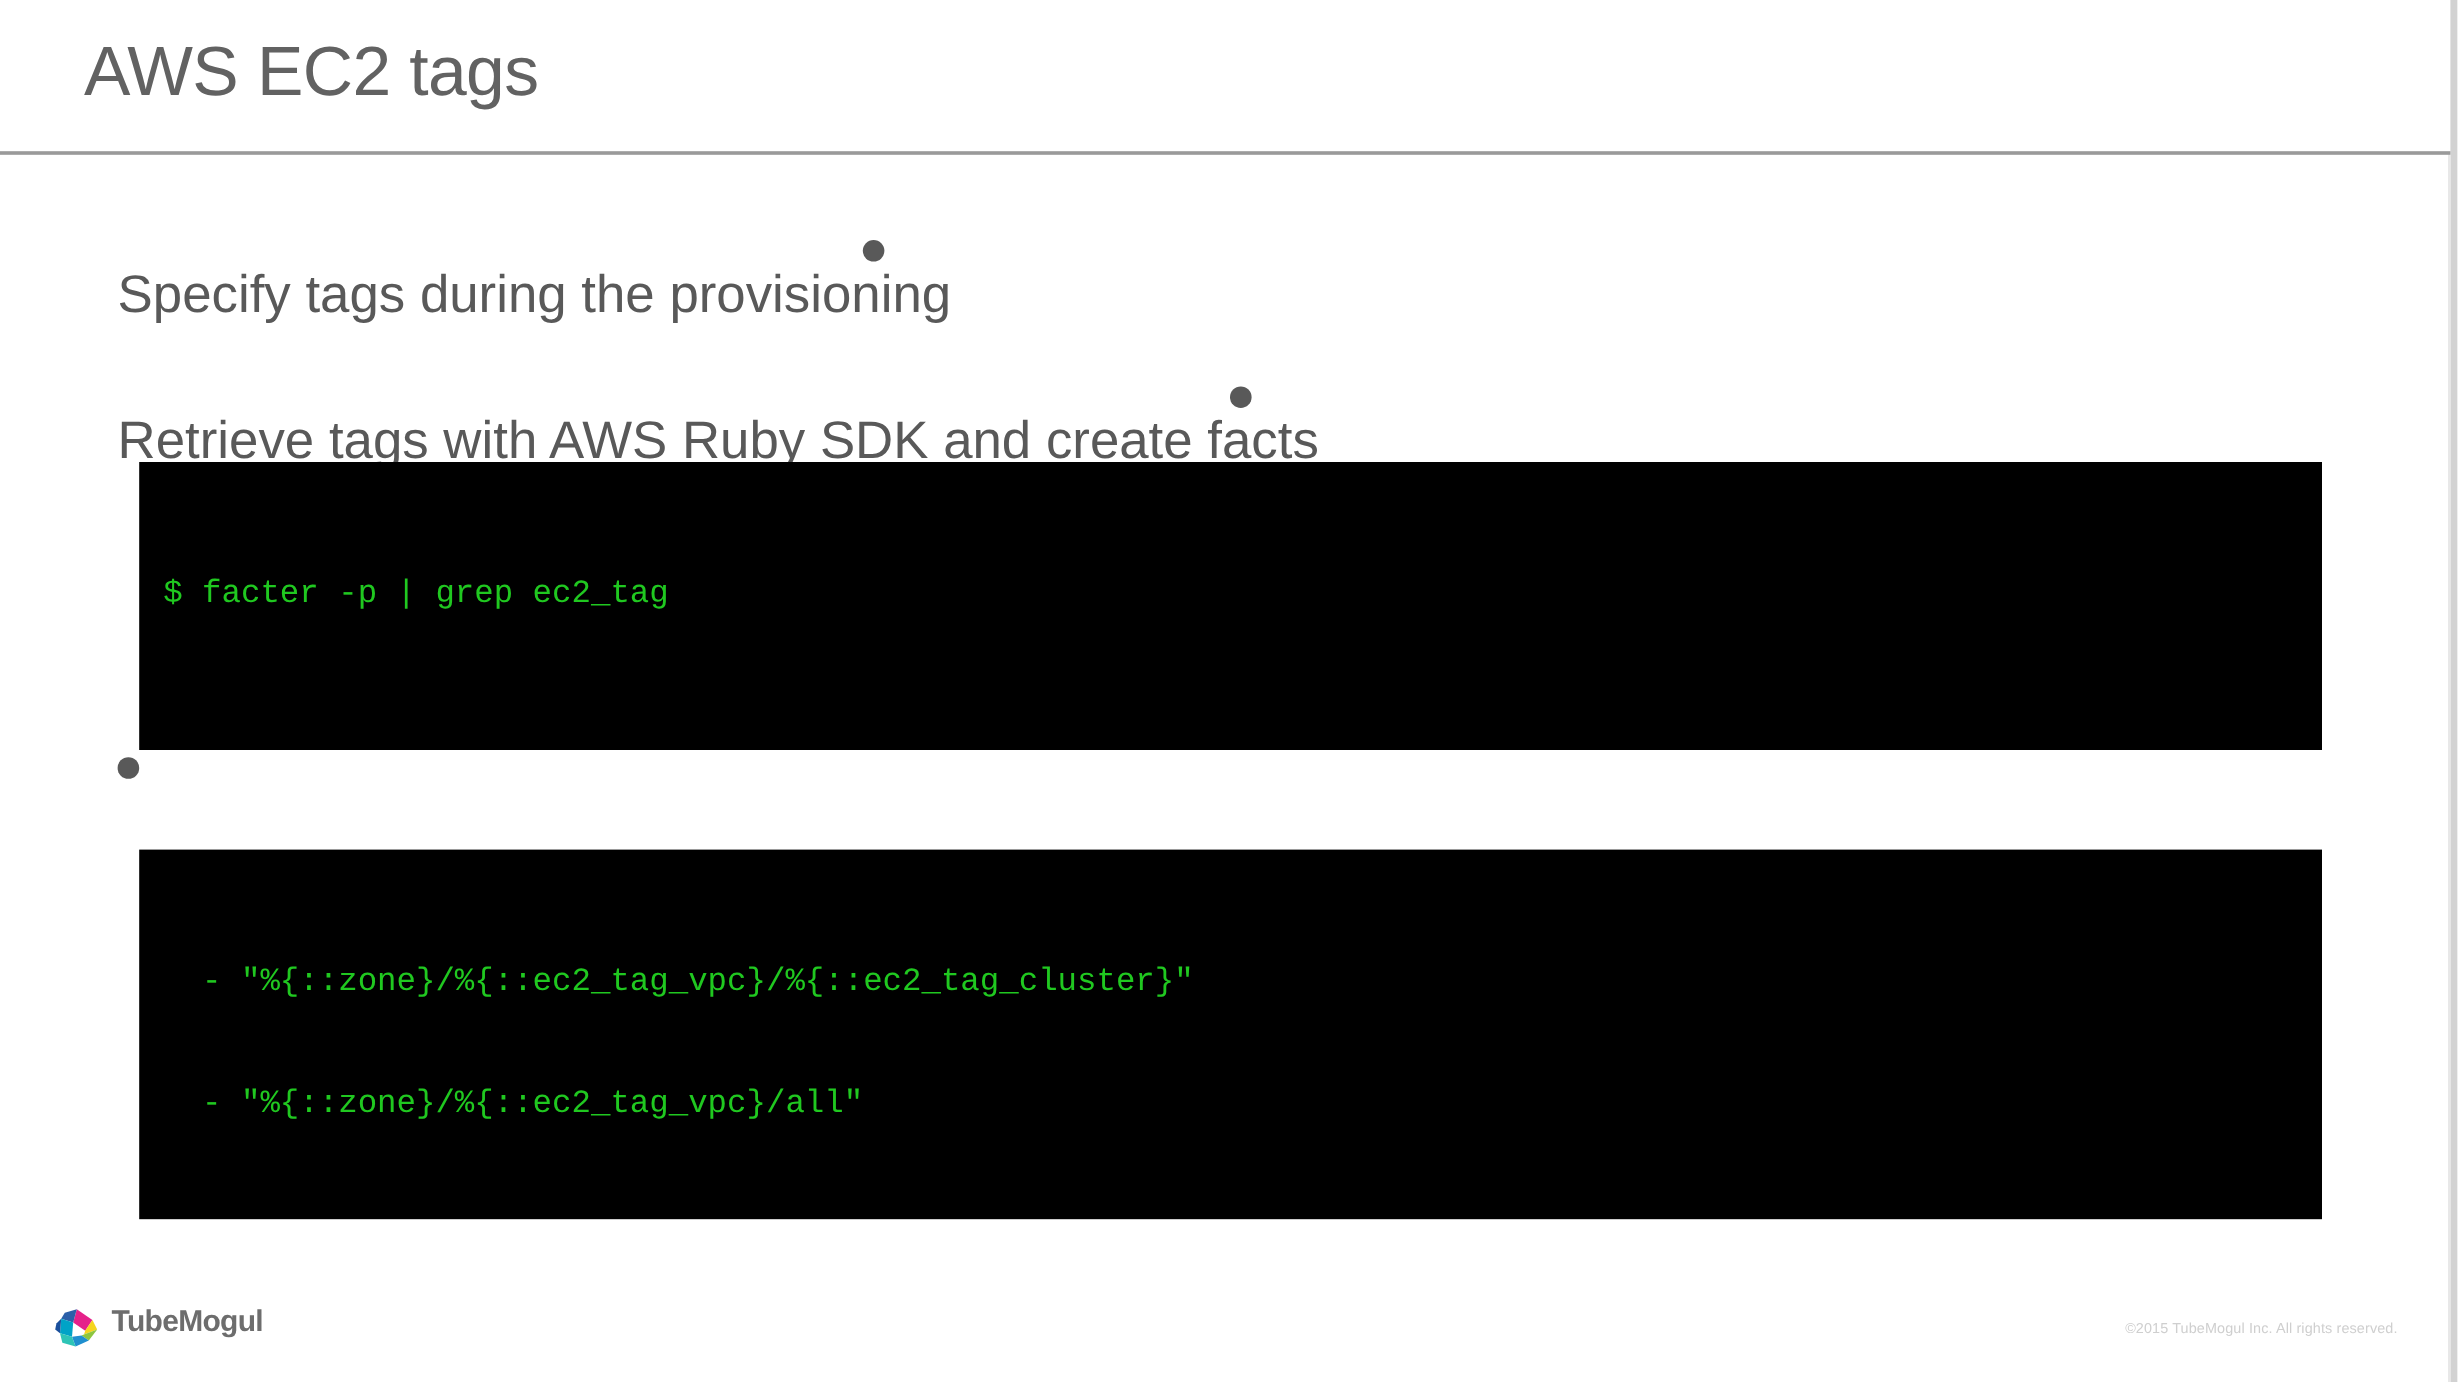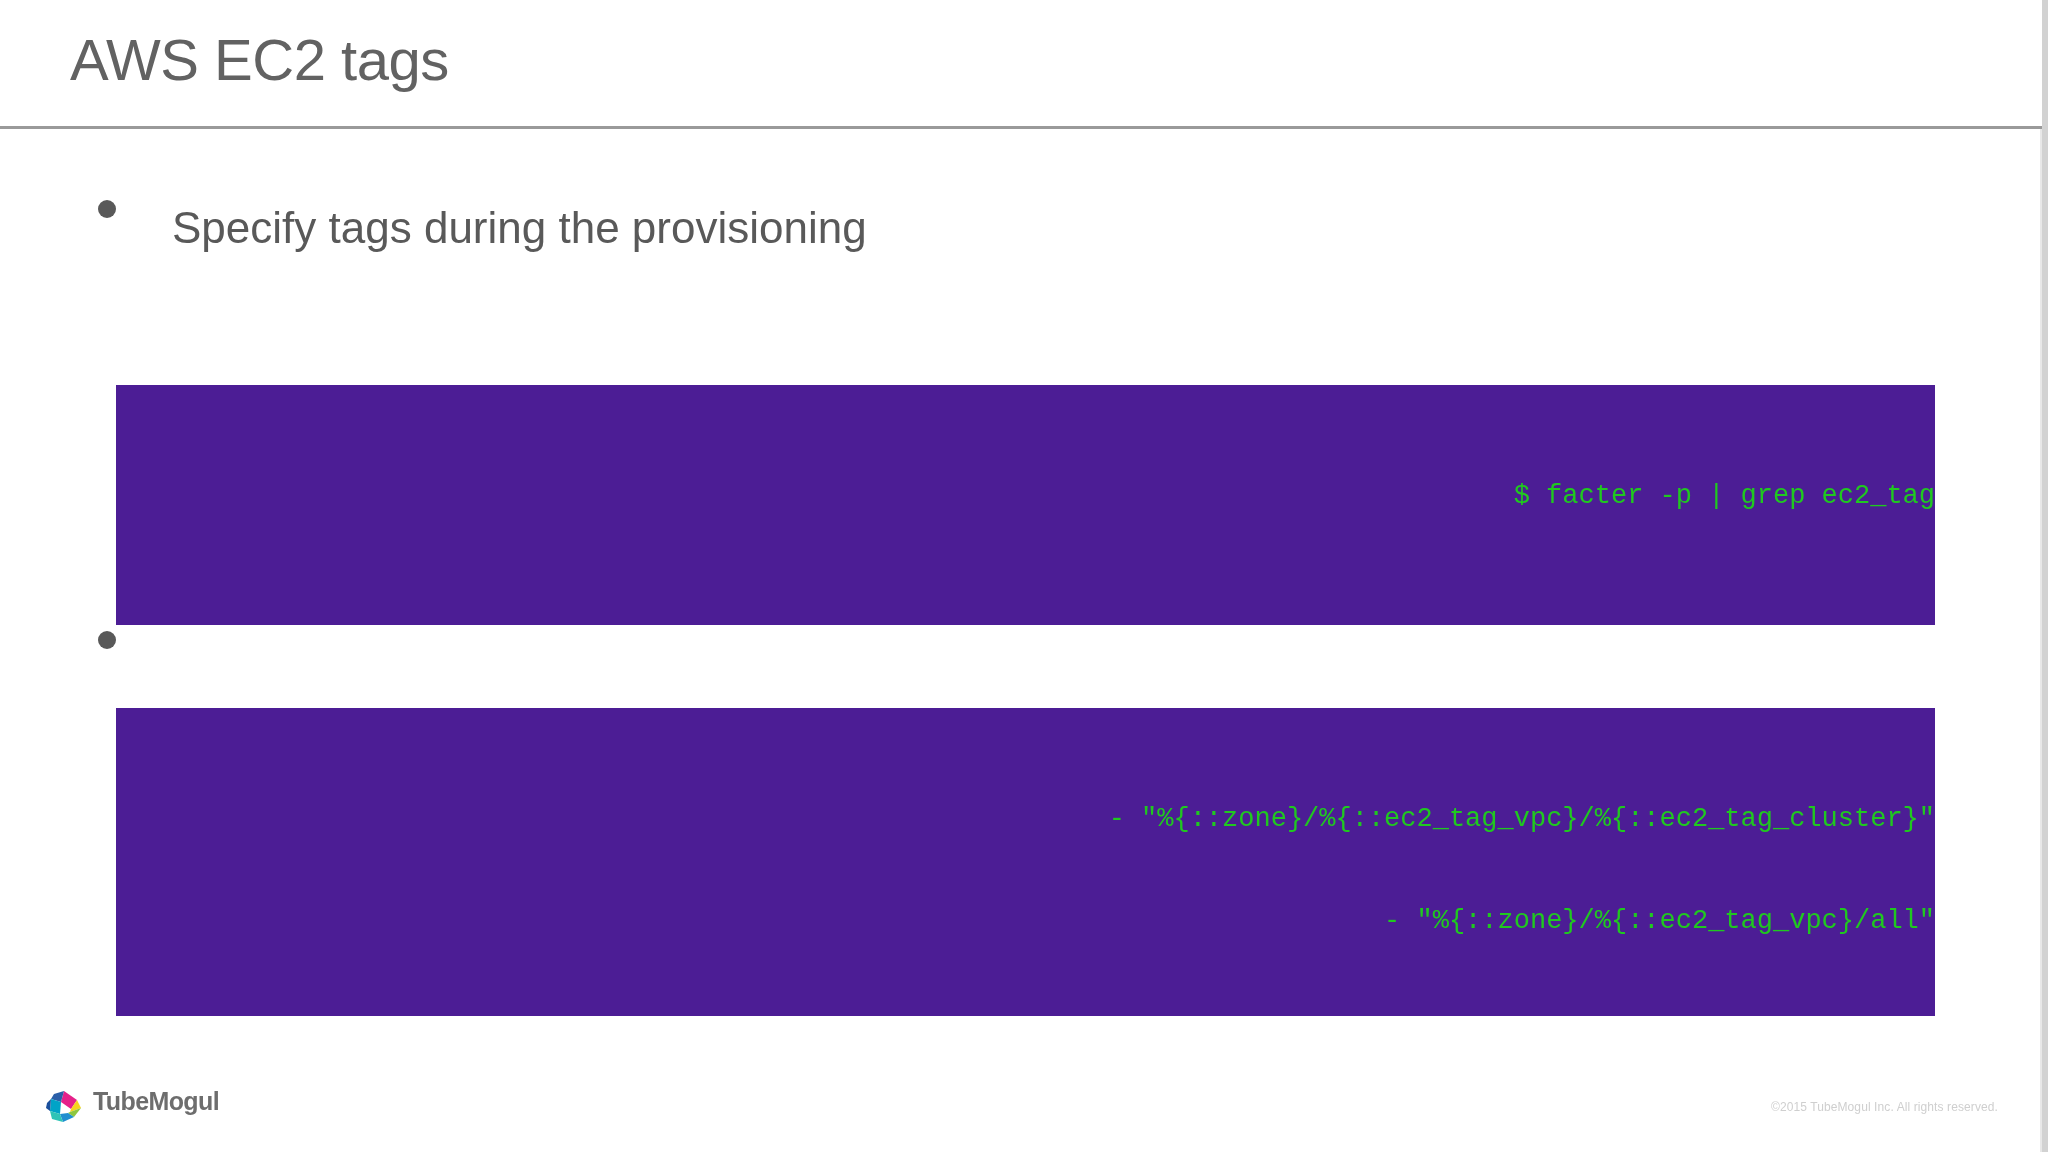--- a/index.html
+++ b/index.html
@@ -51,22 +51,23 @@
     top: 126px;
     width: 2042px;
     height: 3px;
     background: #9a9a9a;
   }
 
   
   .bullet {
     position: absolute;
     display: flex;
-    align-items: flex-start;
+    align-items: flex-end;
     white-space: nowrap;
+    flex-direction: column;
   }
   .bullet-dot {
     display: inline-block;
     width: 18px;
     height: 18px;
     border-radius: 50%;
     background: #595959;
     margin-right: 56px;
     flex: 0 0 auto;
     position: relative;
@@ -79,28 +80,27 @@
     line-height: 1;
   }
 
   .bullet-1 { left: 98px; top: 206px; }
   .bullet-2 { left: 98px; top: 328px; }
   .bullet-3 { left: 98px; top: 637px; }
 
   
   .code-block {
     position: absolute;
-    background: #4c1d95;
+    background: #000000;
     font-family: "Liberation Mono", "DejaVu Sans Mono", monospace;
     font-size: 27px;
     line-height: 34px;
     color: #20c820;
     white-space: pre;
     overflow: hidden;
-    text-align: right;
   }
   .code-1 {
     left: 116px;
     top: 385px;
     width: 1819px;
     height: 240px;
     padding: 26px 0 0 20px;
   }
   .code-2 {
     left: 116px;
@@ -151,20 +151,24 @@
   <div class="right-edge-inner"></div>
 
   <div class="title">AWS EC2 tags</div>
   <div class="title-rule"></div>
 
   <div class="bullet bullet-1">
     <span class="bullet-dot"></span>
     <span class="bullet-text">Specify tags during the provisioning</span>
   </div>
 
+  <div class="bullet bullet-2">
+    <span class="bullet-dot"></span>
+    <span class="bullet-text">Retrieve tags with AWS Ruby SDK and create facts</span>
+  </div>
 
   <div class="bullet bullet-3">
     <span class="bullet-dot"></span>
   </div>
 
   <div class="code-block code-1">
     <span class="code-line">$ facter -p | grep ec2_tag</span>
     
     
     

